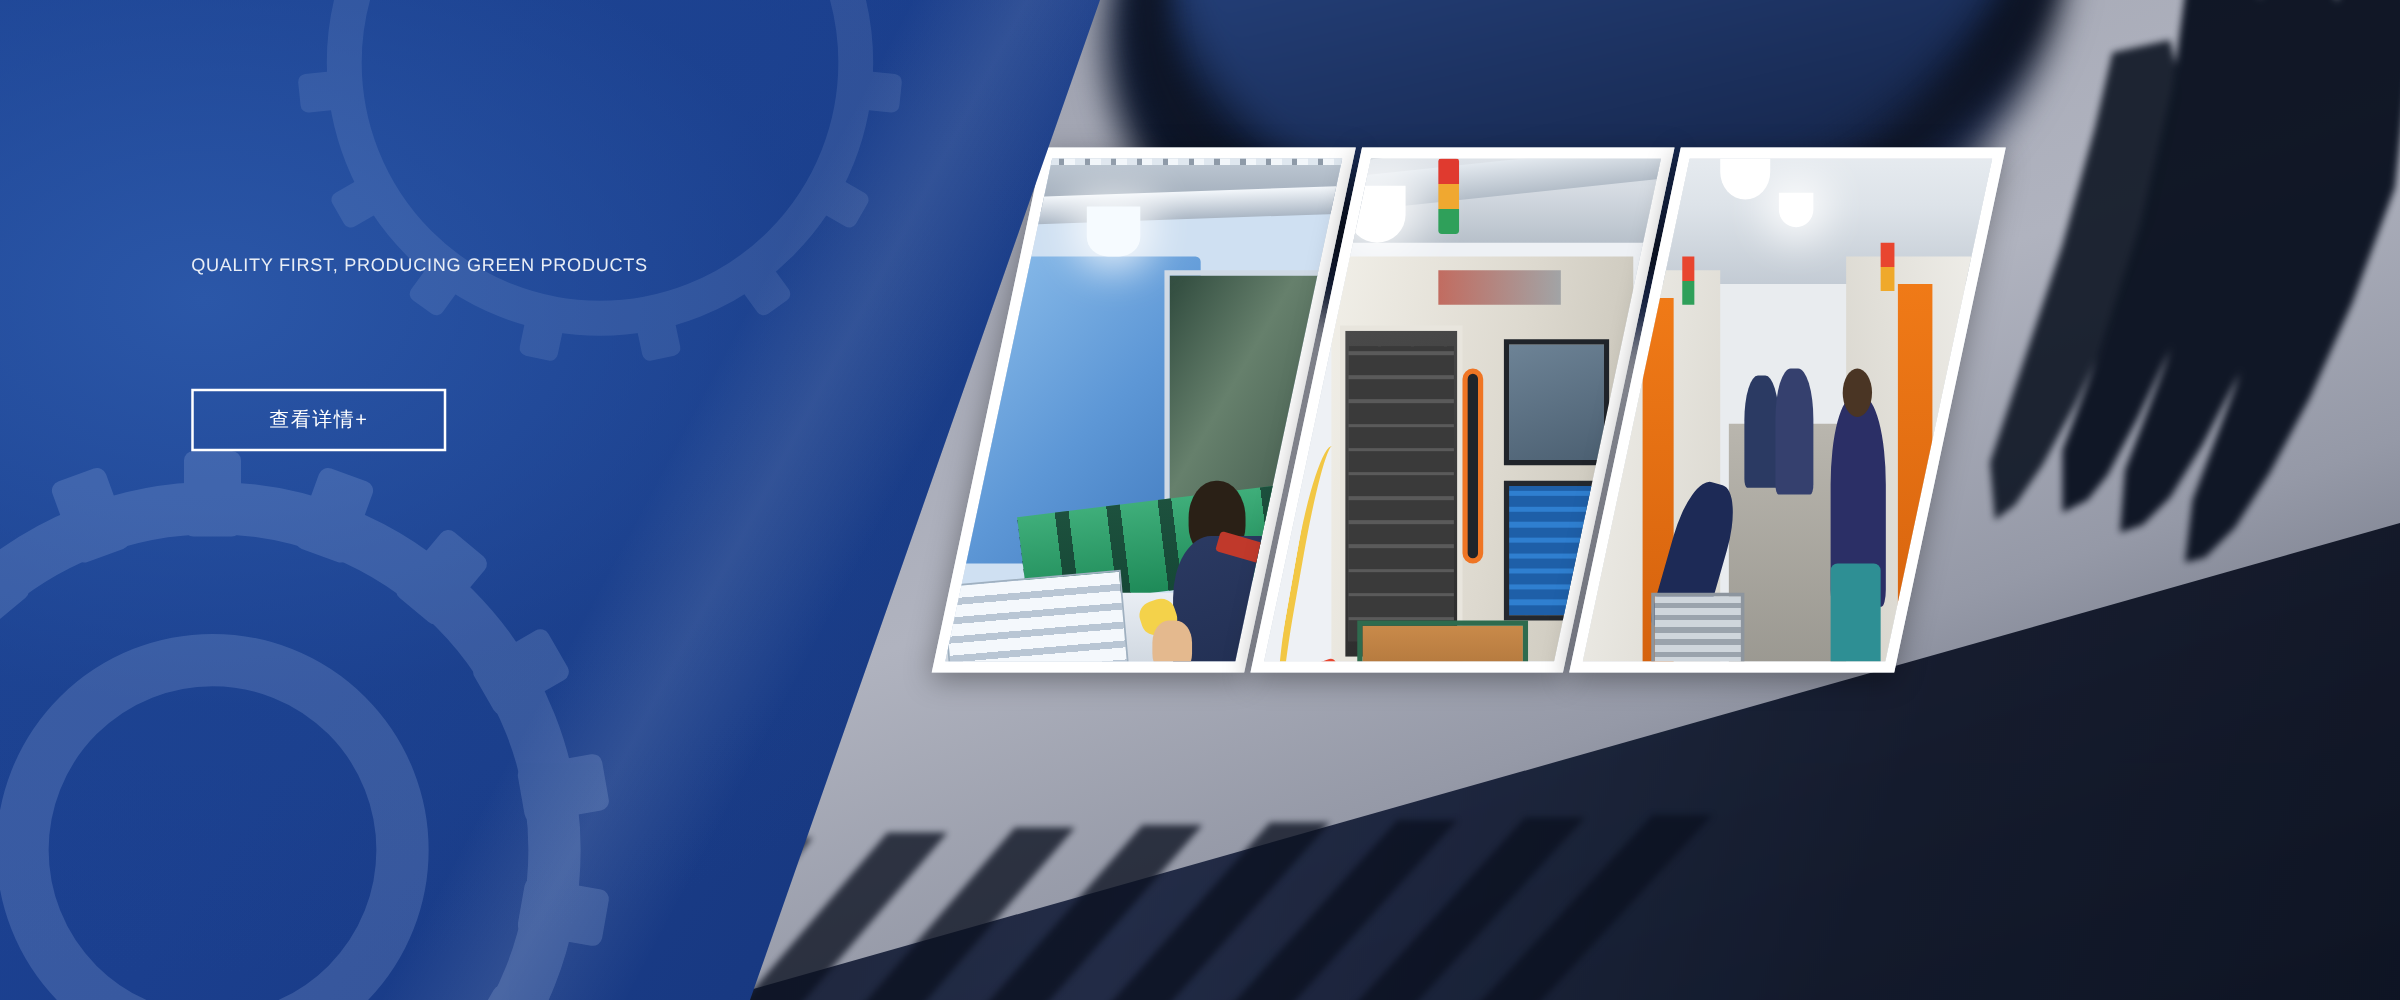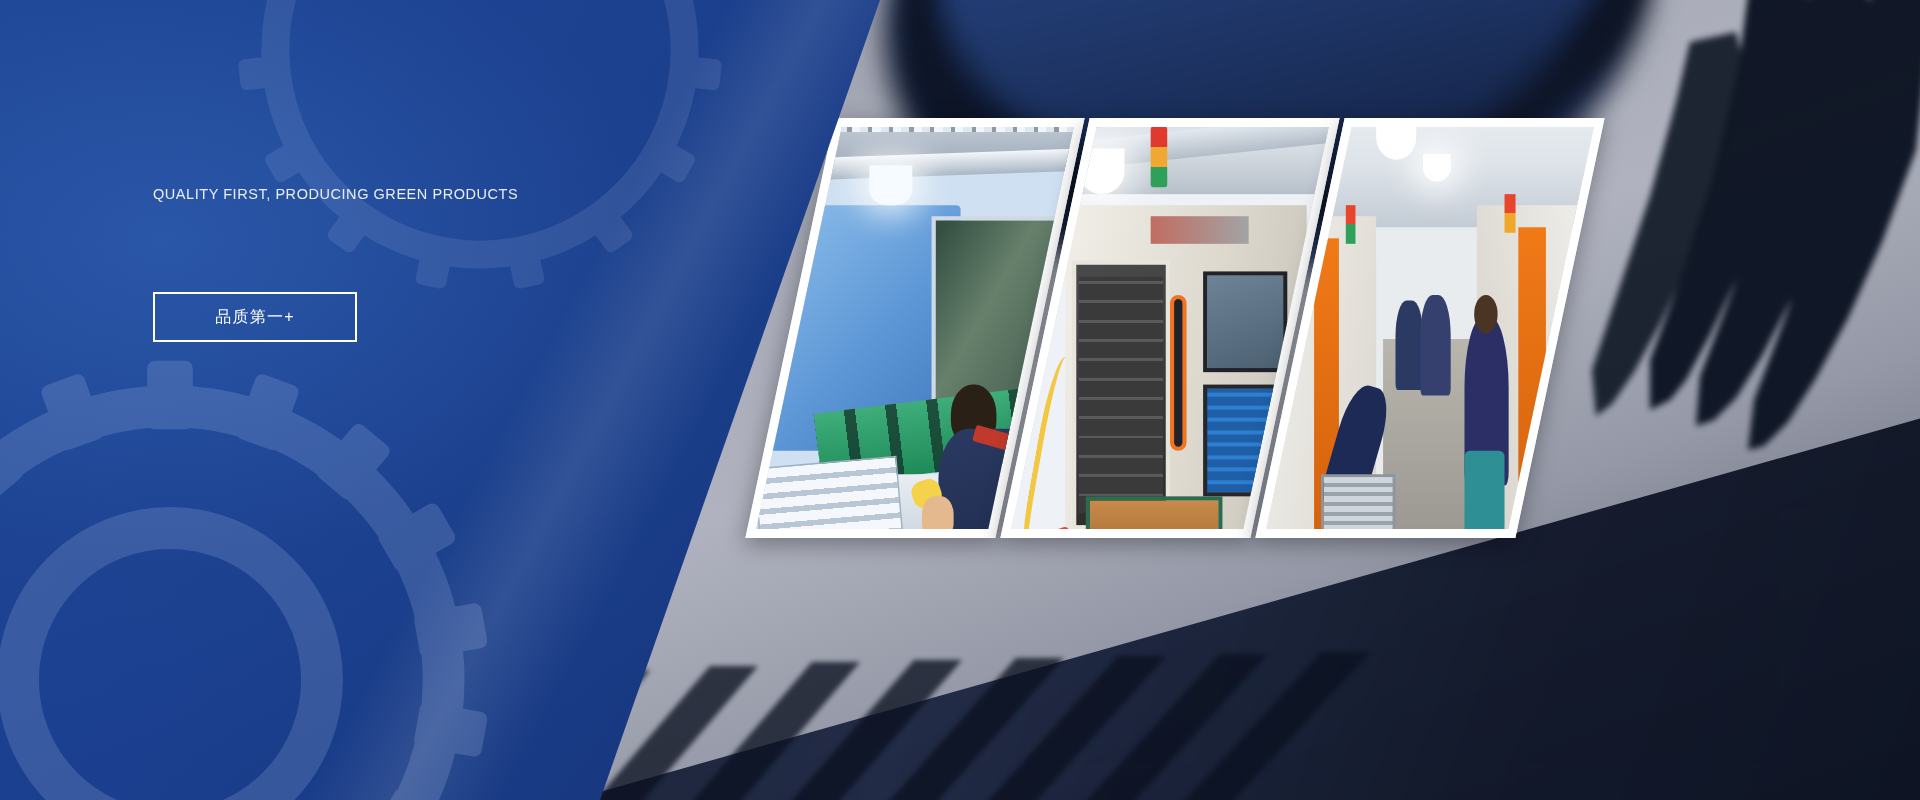--- a/index.html
+++ b/index.html
@@ -254,20 +254,21 @@
     line-height:1.25;
     white-space:nowrap;
     text-shadow:0 2px 6px rgba(0,0,0,.28);
   }
   .h-line .accent{ color:#ef6c13; }
   .h-line .dot{ color:#ffffff; padding:0 4px; }
   .sub{
     font-size:14.5px;
     letter-spacing:.55px;
     color:#e9eef6;
+    margin-top:19px;
     white-space:nowrap;
     font-weight:400;
   }
   .gap{ height:38px; }
 
   .btn{
     display:inline-flex;
     align-items:center; justify-content:center;
     margin-top:52px;
     width:204px; height:50px;
@@ -451,17 +452,17 @@
 
   <div class="copy">
 
 
     <div class="sub">QUALITY FIRST, PRODUCING GREEN PRODUCTS</div>
 
     <div class="gap"></div>
 
 
 
-    <a class="btn" href="#">品质第一+</a>
+    <a class="btn" href="#">查看详情+</a>
 
   </div>
 
 </div>
 
 </body></html>

